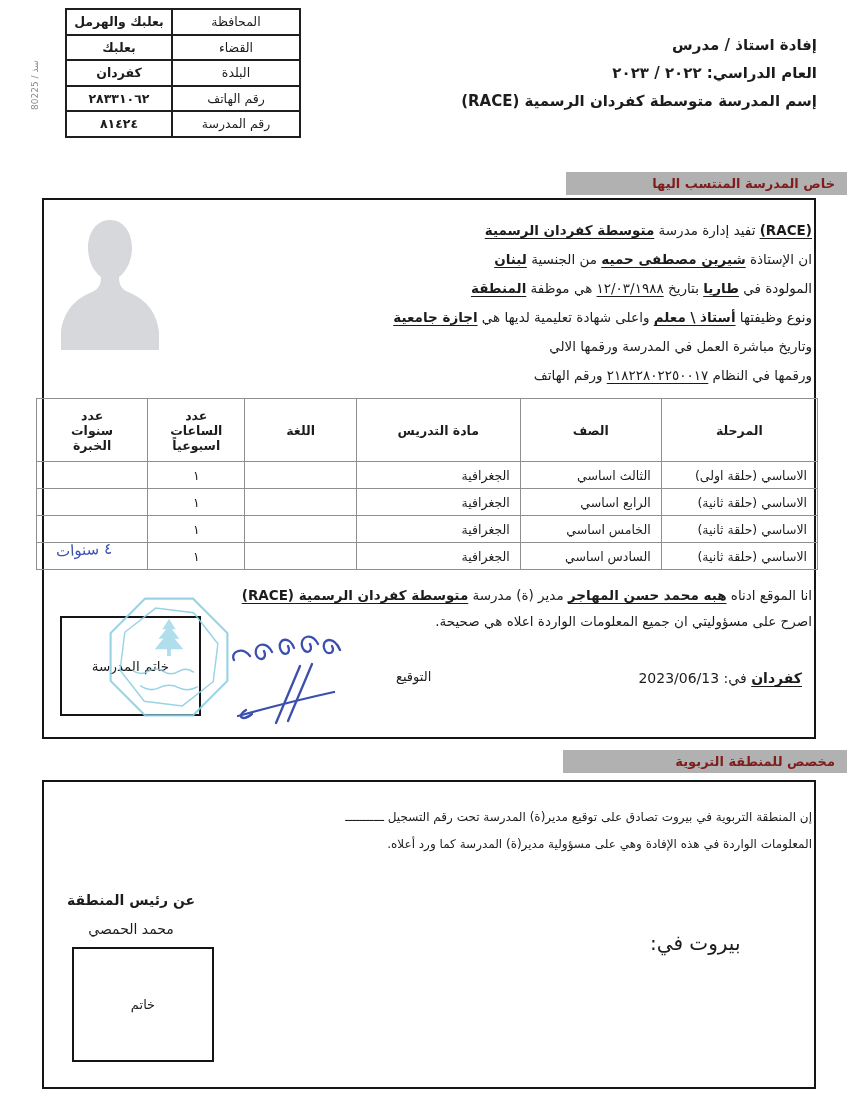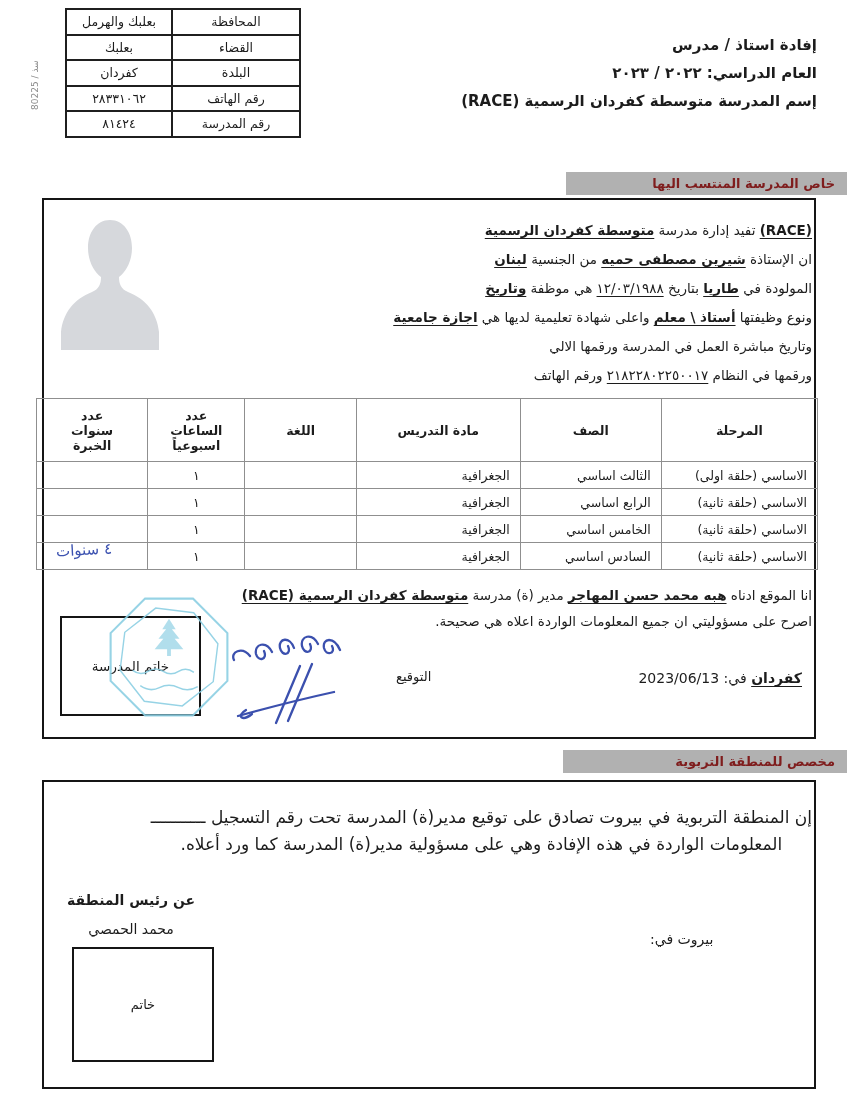--- a/index.html
+++ b/index.html
@@ -8,21 +8,21 @@
   .b{font-weight:bold;}
   .u{text-decoration:underline;text-underline-offset:3px;}
 
   .margin-note{position:absolute;left:30px;top:110px;transform:rotate(-90deg);
        transform-origin:top left;font-size:9px;color:#8a8a8a;white-space:nowrap;letter-spacing:1px;}
 
   table.info-table{position:absolute;left:65px;top:8px;width:236px;border-collapse:collapse;
        direction:rtl;font-size:12.5px;}
   table.info-table td{border:2px solid #1f1f1f;height:23.5px;padding:0 4px;text-align:center;vertical-align:middle;}
   table.info-table td.lbl{width:118px;}
-  table.info-table td.val{font-weight:normal;border-radius:9px;}
+  table.info-table td.val{font-weight:bold;border-radius:9px;}
 
   .header-block{position:absolute;right:33px;top:36px;direction:rtl;text-align:right;
        font-weight:bold;font-size:15px;}
   .header-line{white-space:nowrap;margin-bottom:10px;}
 
   .section-bar{position:absolute;right:3px;height:23px;background:#b1b1b1;color:#7f1d1d;
        font-weight:bold;font-size:13px;direction:rtl;text-align:right;line-height:23px;
        padding:0 12px 0 6px;box-sizing:border-box;}
   .bar1{top:172px;width:281px;}
   .bar2{top:750px;width:284px;}
@@ -51,30 +51,30 @@
        font-size:13.5px;line-height:26px;}
 
   .date-line{position:absolute;right:48px;top:670px;direction:rtl;font-size:14px;white-space:nowrap;}
   .sig-label{position:absolute;left:396px;top:669px;font-size:13px;direction:rtl;}
 
   .stamp-box{position:absolute;left:60px;top:616px;width:141px;height:100px;border:2px solid #151515;
        box-sizing:border-box;display:flex;align-items:center;justify-content:center;font-size:13.5px;}
   .stamp-seal{position:absolute;left:102px;top:590px;width:134px;height:134px;}
   .signature{position:absolute;left:222px;top:628px;width:125px;height:100px;}
 
-  .para2{position:absolute;right:38px;top:804px;direction:rtl;text-align:center;
-       font-size:17px;line-height:27px;}
+  .para2{position:absolute;right:38px;top:804px;direction:rtl;text-align:right;
+       font-size:12px;line-height:27px;}
 
   .signer-title{position:absolute;left:52px;top:892px;width:158px;text-align:center;
        font-weight:bold;font-size:14px;direction:rtl;}
   .signer-name{position:absolute;left:52px;top:921px;width:158px;text-align:center;
        font-weight:normal;font-size:14px;direction:rtl;}
   .stamp2-box{position:absolute;left:72px;top:947px;width:142px;height:115px;border:2px solid #151515;
        box-sizing:border-box;display:flex;align-items:center;justify-content:center;font-size:13px;}
-  .beirut-line{position:absolute;left:650px;top:931px;direction:rtl;font-size:14px;white-space:nowrap;}
+  .beirut-line{position:absolute;left:650px;top:931px;direction:rtl;font-size:20px;white-space:nowrap;}
 </style>
 </head>
 <body>
 
 <div class="page">
 
   <div class="margin-note">سذ / 80225</div>
 
   <table class="info-table">
     <tbody>
@@ -112,21 +112,21 @@
 
   <span class="photo">
     <svg viewBox="0 0 104 136" width="104" height="136">
       <path d="M52 6 C66 6 74 19 74 34 C74 47 68 58 61 63 C61 70 63 75 70 78 C88 85 99 99 101 118 L101 136 L3 136 L3 118 C5 99 16 85 34 78 C41 75 43 70 43 63 C36 58 30 47 30 34 C30 19 38 6 52 6 Z" fill="#d6d8dc"></path>
     </svg>
   </span>
 
   <div class="para1">
     <div class="pline"><span class="b u" dir="ltr">(RACE)</span><span> تفيد إدارة مدرسة </span><span class="b u">متوسطة كفردان الرسمية</span></div>
     <div class="pline"><span>ان الإستاذة </span><span class="b u">شيرين مصطفى حميه</span><span> من الجنسية </span><span class="b u">لبنان</span></div>
-    <div class="pline"><span>المولودة في </span><span class="b u">طاريا</span><span> بتاريخ </span><span class="u">١٢/٠٣/١٩٨٨</span><span> هي موظفة </span><span class="b u">وتاريخ</span></div>
+    <div class="pline"><span>المولودة في </span><span class="b u">طاريا</span><span> بتاريخ </span><span class="u">١٢/٠٣/١٩٨٨</span><span> هي موظفة </span><span class="b u">المنطقة</span></div>
     <div class="pline"><span>ونوع وظيفتها </span><span class="b u">أستاذ \ معلم</span><span> واعلى شهادة تعليمية لديها هي </span><span class="b u">اجازة جامعية</span></div>
     <div class="pline"><span>وتاريخ مباشرة العمل في المدرسة ورقمها الالي</span></div>
     <div class="pline"><span>ورقمها في النظام </span><span class="u">٢١٨٢٢٨٠٢٢٥٠٠١٧</span><span> ورقم الهاتف</span></div>
   </div>
 
   <table class="teach-table">
     <colgroup>
         <col style="width:164px">
         <col style="width:148px">
         <col style="width:172px">

